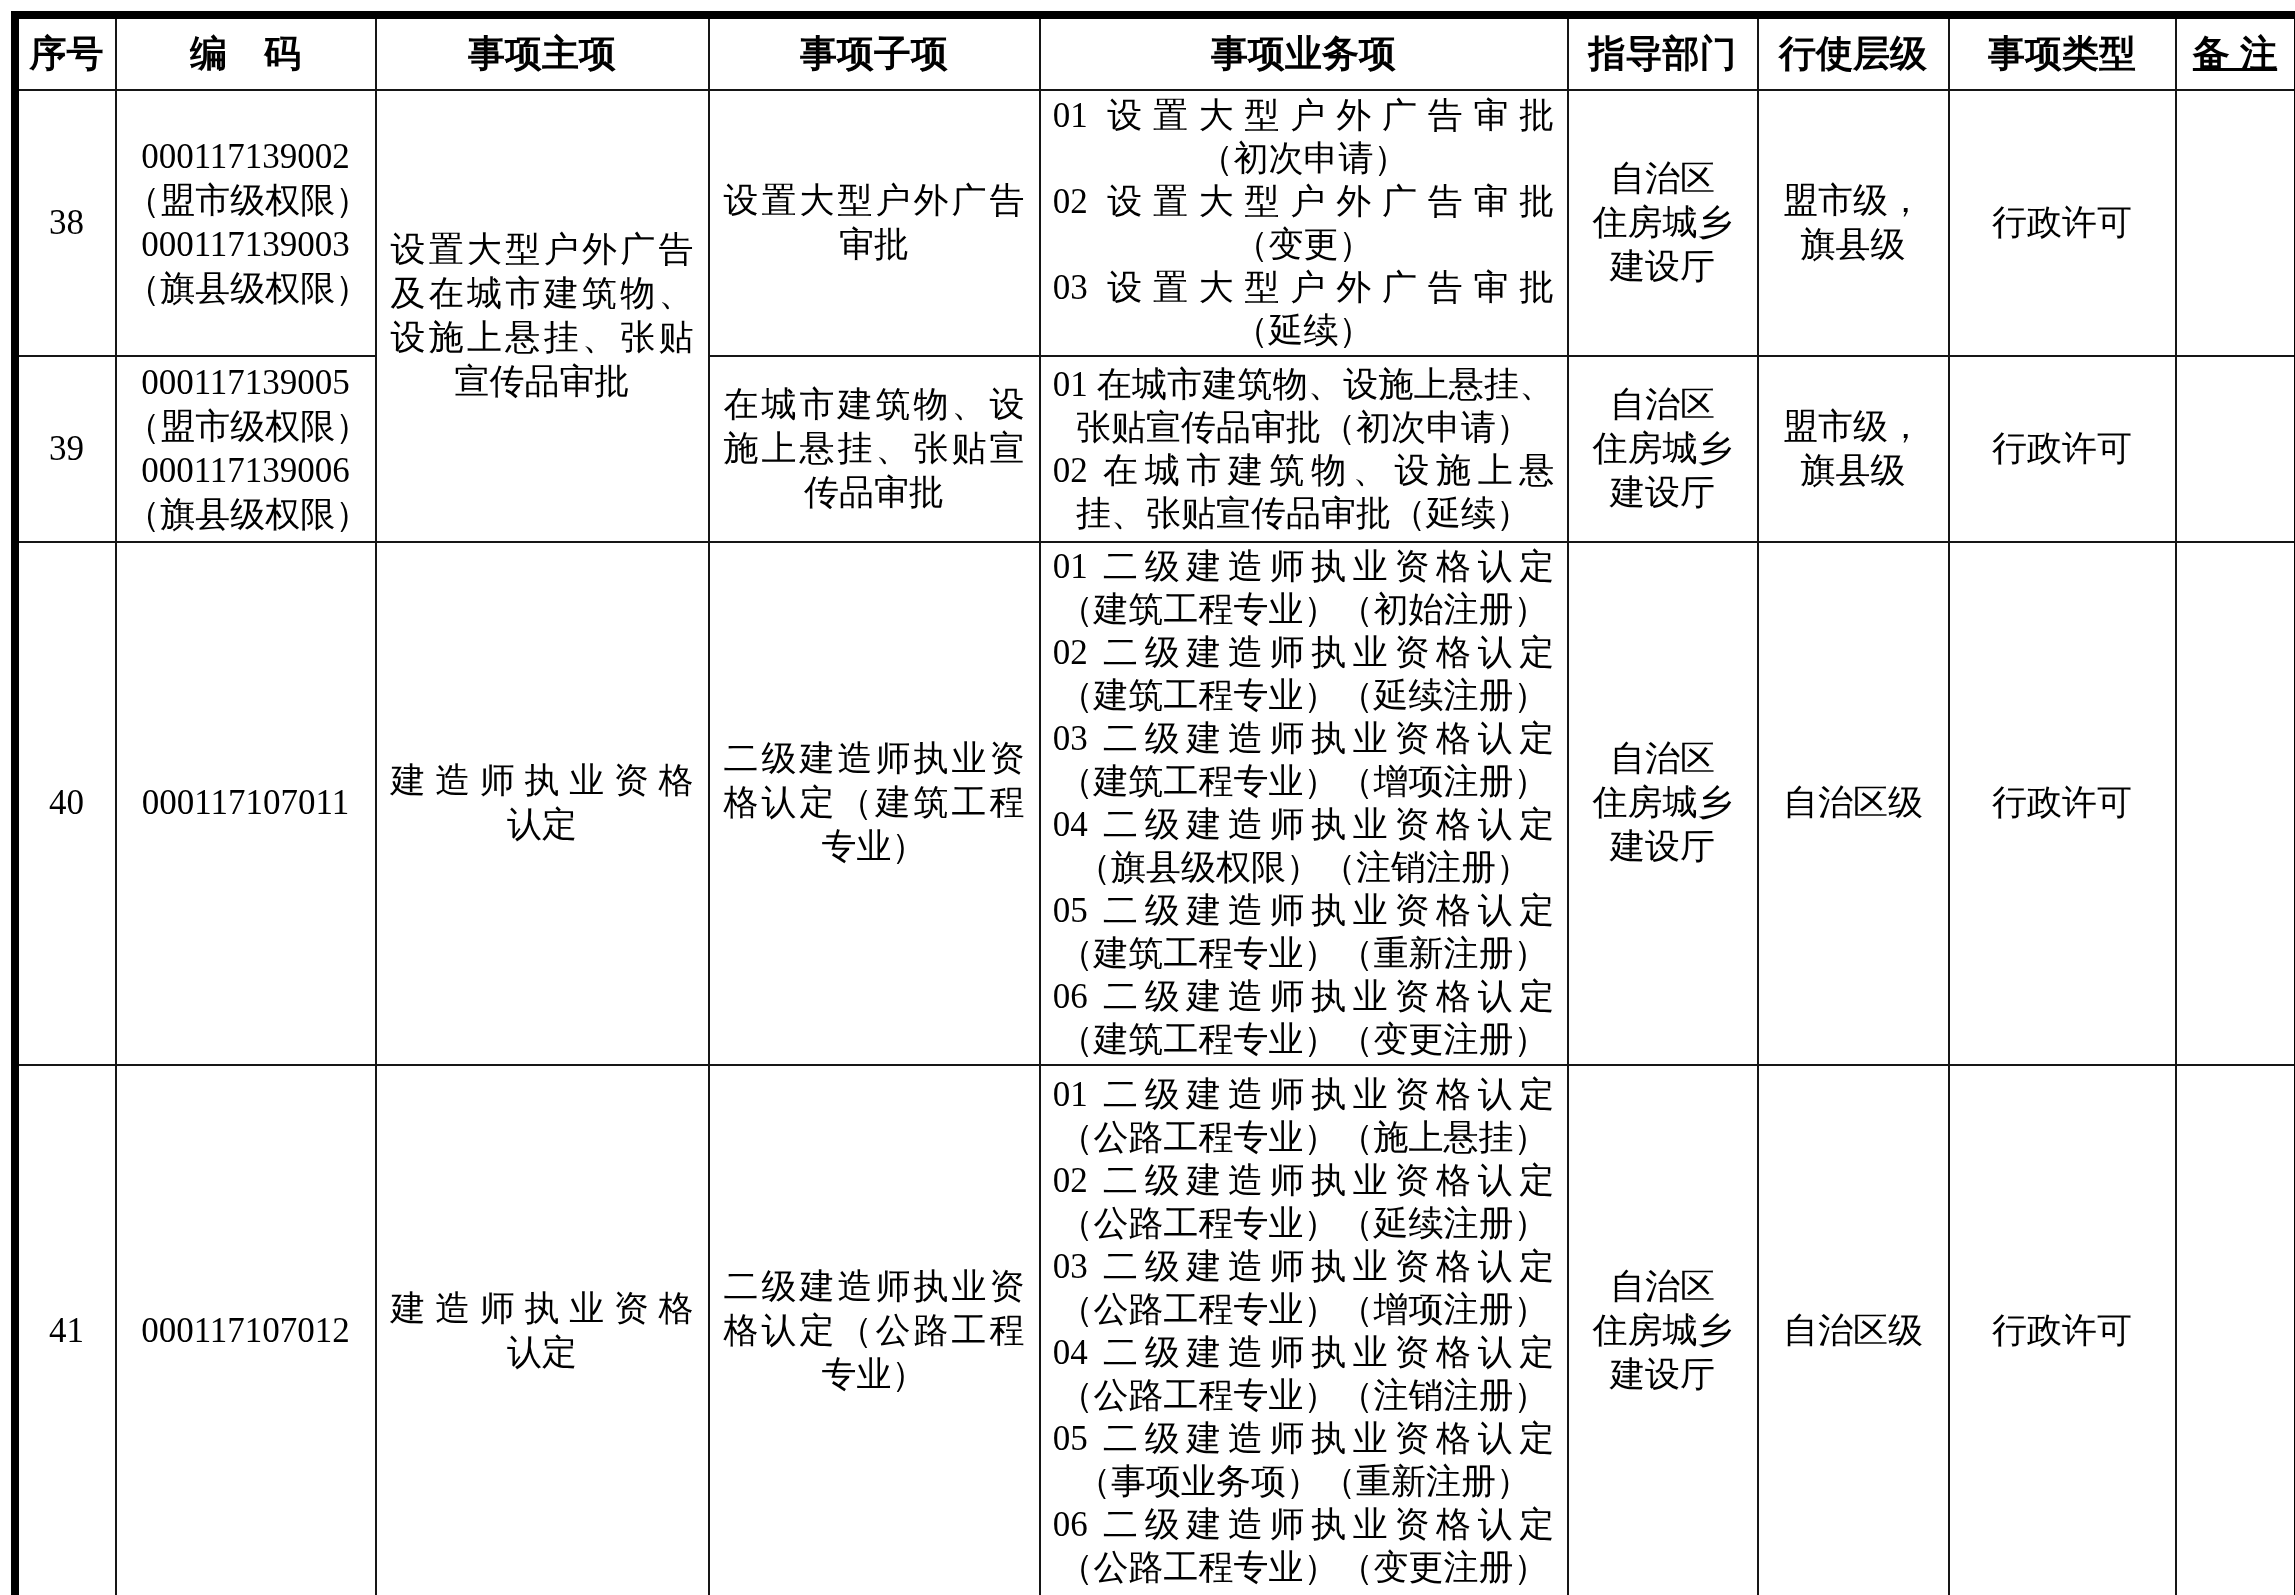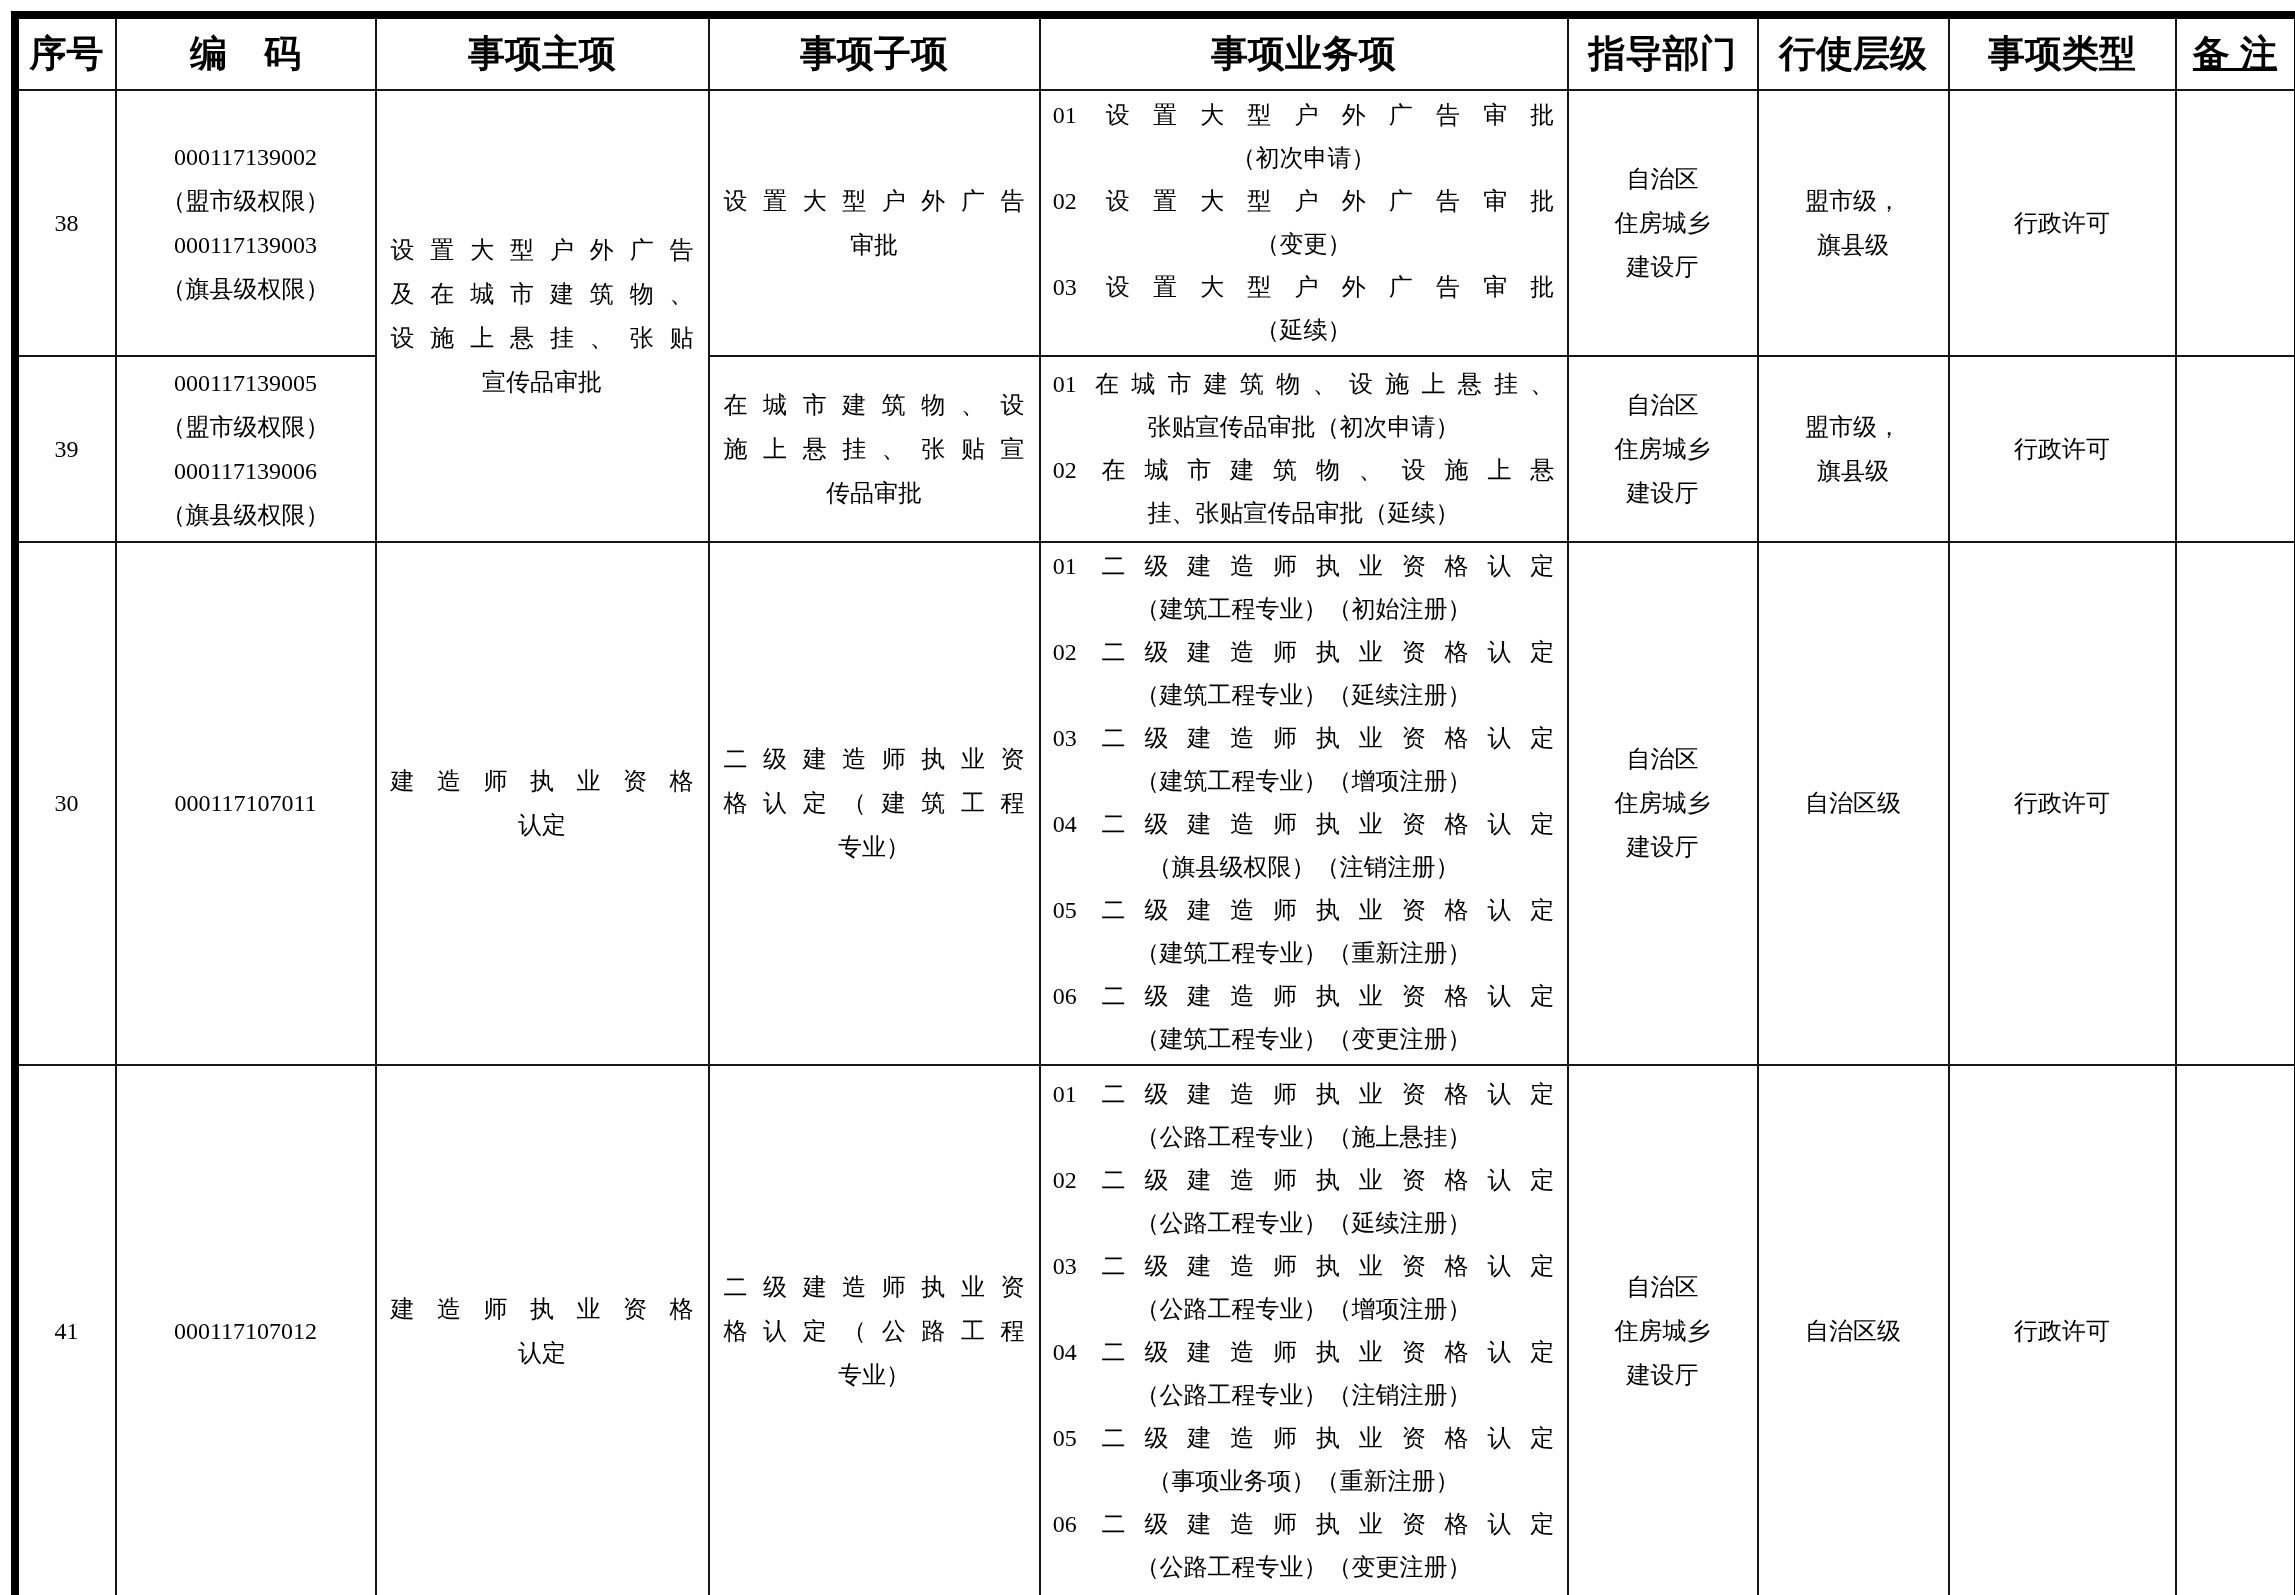--- a/index.html
+++ b/index.html
@@ -41,21 +41,21 @@
   th:last-child,td:last-child{border-right:none;text-decoration:underline;}
   tr.last-row td{border-bottom:none;}
   thead th{
     font-family:"Liberation Sans","DejaVu Sans",sans-serif;
     font-weight:700;
     font-size:37px;
     text-align:center;
     line-height:44px;
     padding:1.7px 3.5px;
   }
-  td{font-size:24px;}
+  td{font-size:35px;}
   .line{
     line-height:44px;
     white-space:nowrap;
   }
   td.center{text-align:center;}
   td.justify .line{
     text-align:center;
     white-space:normal;
   }
   td.justify .line.j{
@@ -174,21 +174,21 @@
           </td>
           <td class="center cell-type">
             <div class="line">行政许可</div>
           </td>
           <td class="center cell-remarks">
             <div class="line"></div>
           </td>
         </tr>
         <tr style="height: 523px;">
           <td class="center cell-seq">
-            <div class="line">30</div>
+            <div class="line">40</div>
           </td>
           <td class="center cell-code">
             <div class="line">000117107011</div>
           </td>
           <td class="justify cell-main">
             <div class="line j">建造师执业资格</div>
             <div class="line">认定</div>
           </td>
           <td class="justify cell-sub">
             <div class="line j">二级建造师执业资</div>

